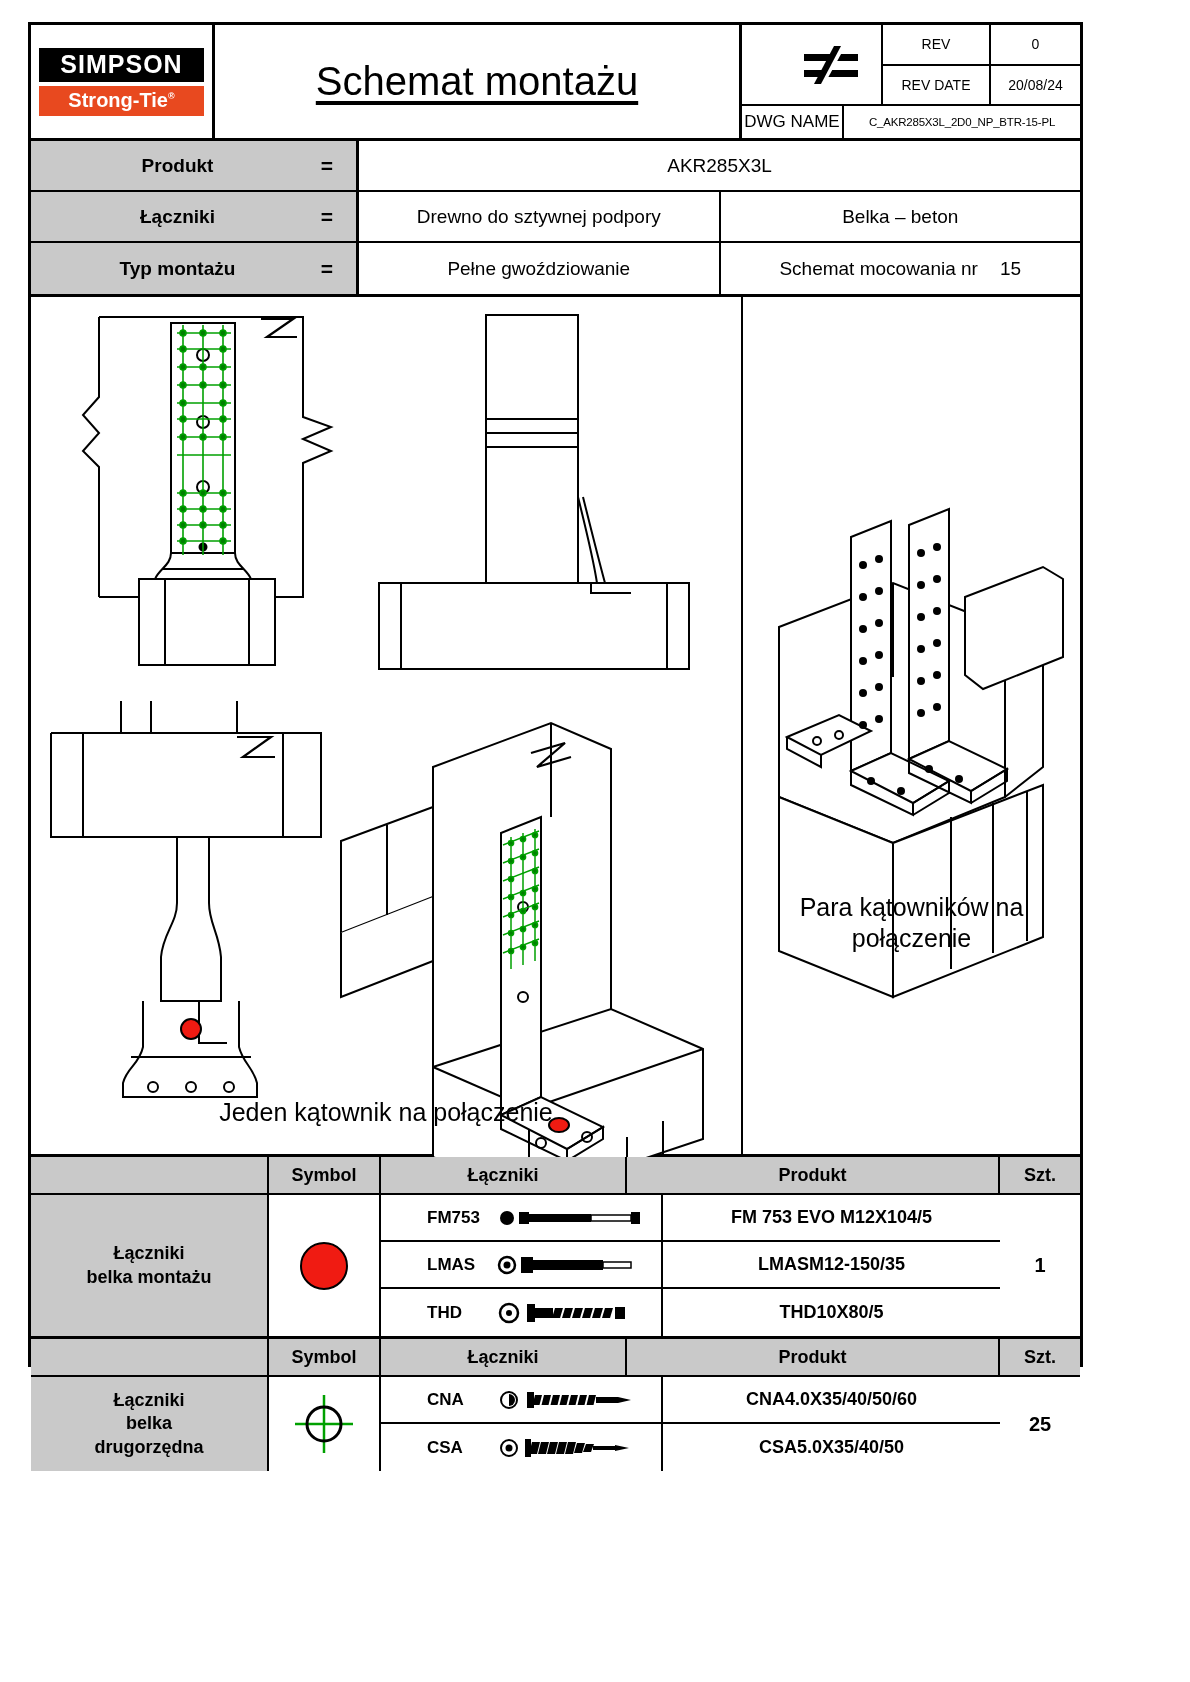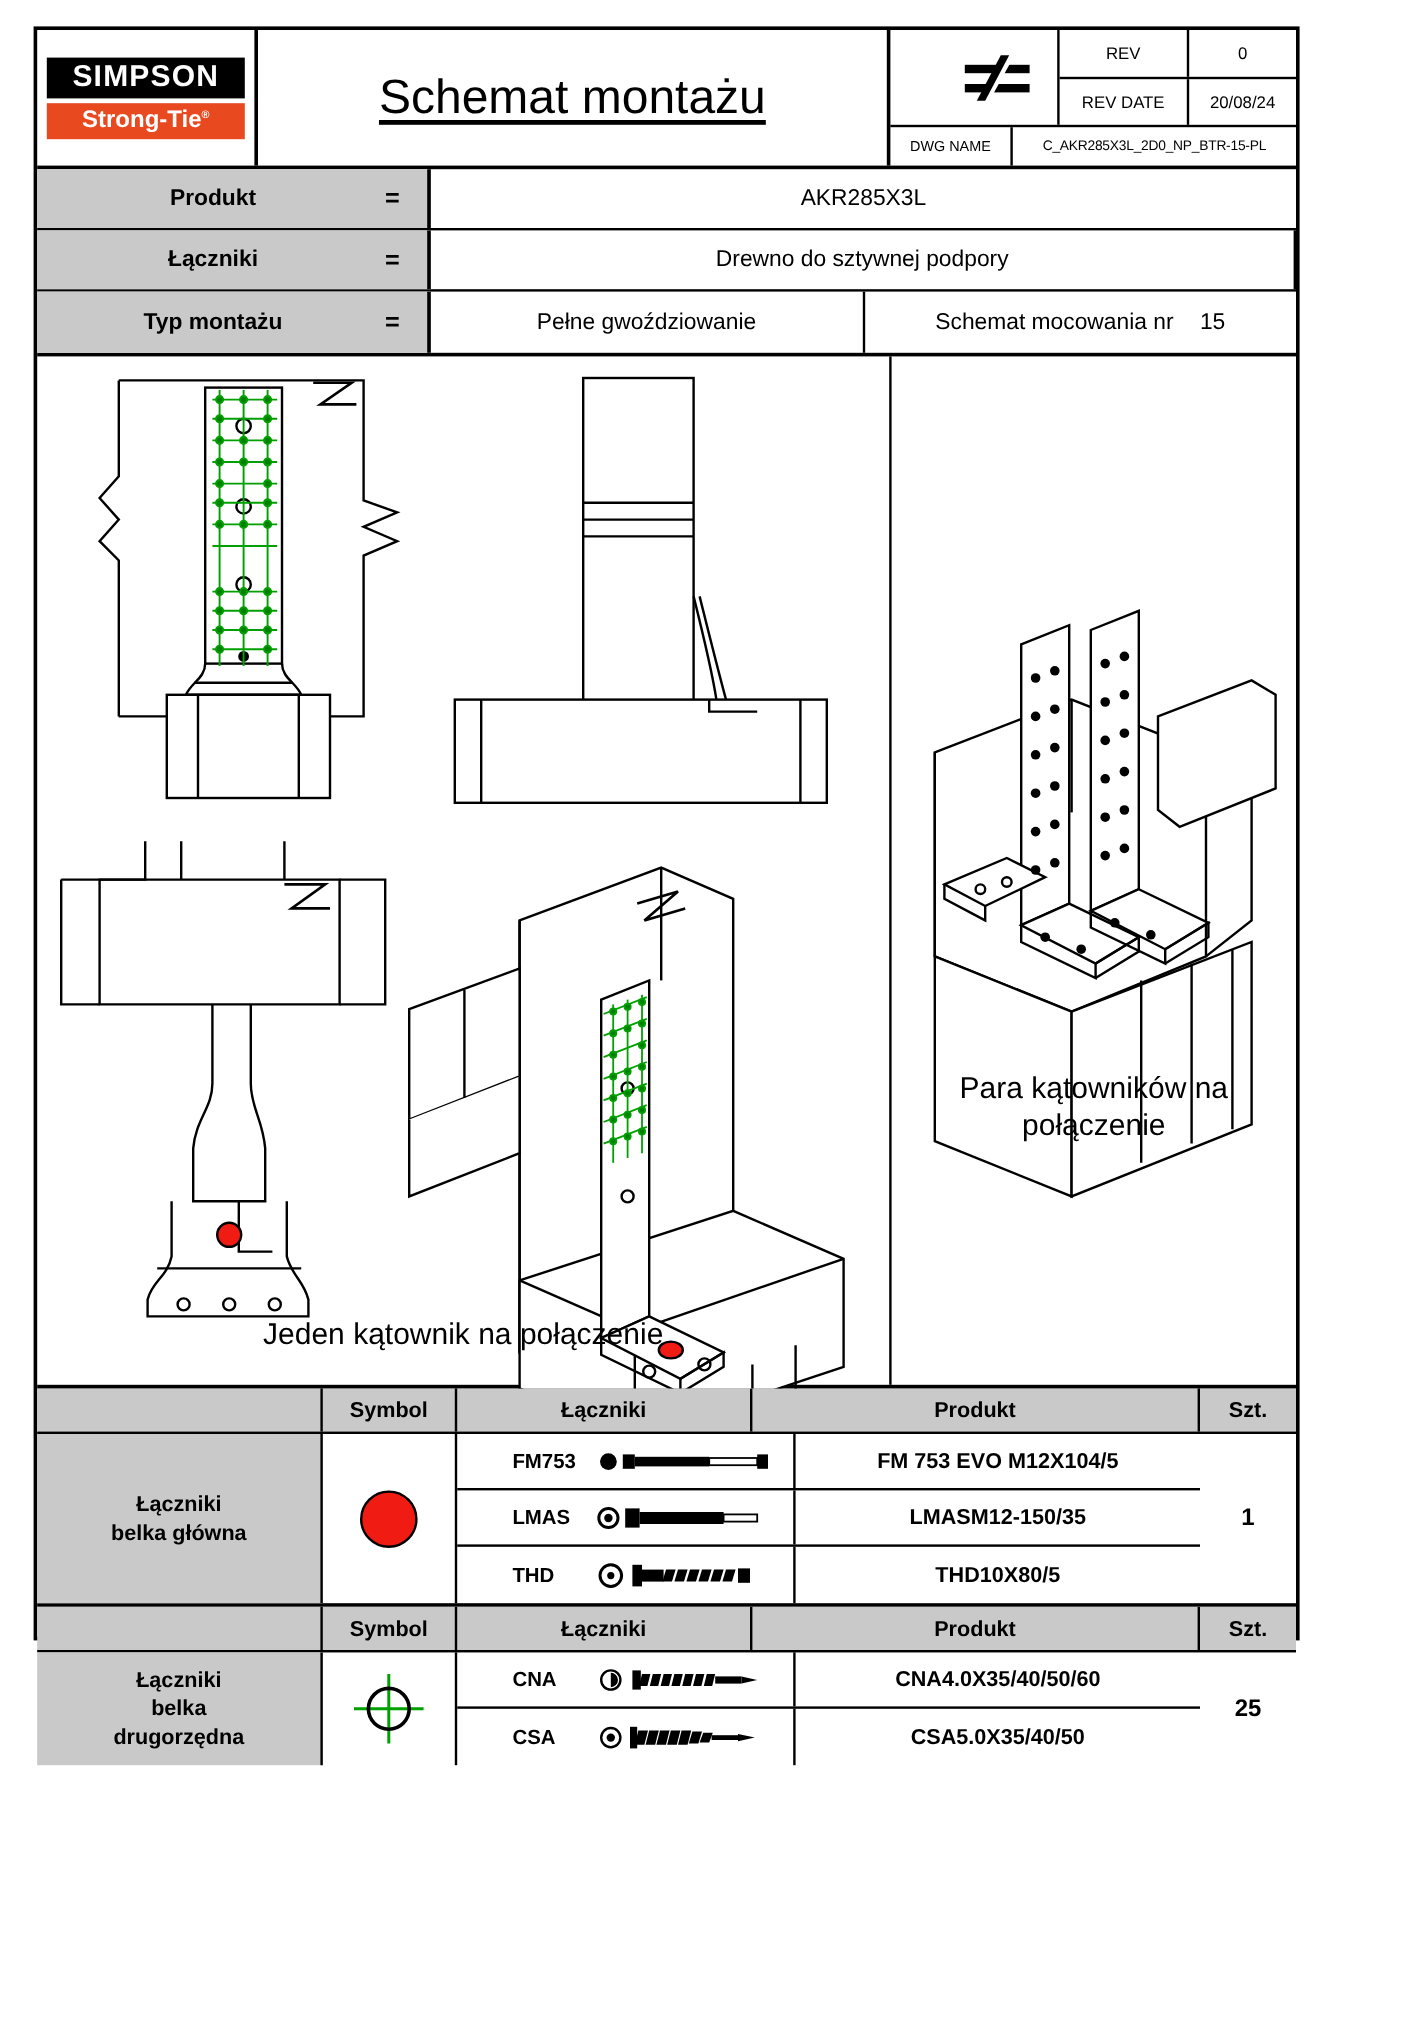--- a/index.html
+++ b/index.html
@@ -87,21 +87,21 @@
   .meta-row:last-child { border-bottom: none; }
   .ne-symbol { width: 66px; height: 40px; }
   .meta-k, .meta-v {
     display: flex;
     align-items: center;
     justify-content: center;
     font-size: 14px;
   }
   .meta-k { width: 108px; border-right: 2px solid #000; }
   .meta-v { flex: 1; }
-  .meta-dwg-k { font-size: 12px; }
+  .meta-dwg-k { font-size: 17px; }
   .meta-dwg-v { font-size: 11.5px; letter-spacing: -0.2px; }
   .rowspan-sym {
     width: 102px;
     border-right: 2px solid #000;
     display: flex;
     align-items: center;
     justify-content: center;
   }
 
   
@@ -292,20 +292,21 @@
       </div>
       <div class="spec-val">AKR285X3L</div>
     </div>
 
     <div class="spec-row">
       <div class="spec-label">
         <span class="lbl">Łączniki</span>
         <span class="eq">=</span>
       </div>
       <div class="spec-val half">Drewno do sztywnej podpory</div>
+      <div class="spec-val">Belka – beton</div>
     </div>
 
     <div class="spec-row" style="border-bottom:none;">
       <div class="spec-label">
         <span class="lbl">Typ montażu</span>
         <span class="eq">=</span>
       </div>
       <div class="spec-val half">Pełne gwoździowanie</div>
       <div class="spec-val sub">
         <span>Schemat mocowania nr</span>
@@ -561,21 +562,21 @@
       <div class="c-group"></div>
       <div class="c-sym">Symbol</div>
       <div class="c-fast">Łączniki</div>
       <div class="c-prod">Produkt</div>
       <div class="c-qty">Szt.</div>
     </div>
     <div class="fbody">
       <div class="c-group">
         <div>
           <div>Łączniki</div>
-          <div>belka główna</div>
+          <div>belka montażu</div>
         </div>
       </div>
       <div class="c-sym">
         <div class="dot-red"></div>
       </div>
       <div class="frows">
         <div class="frow">
           <div class="c-fast">
             <span class="fname">FM753</span>
             <svg width="150" height="26" viewBox="0 0 150 26">

